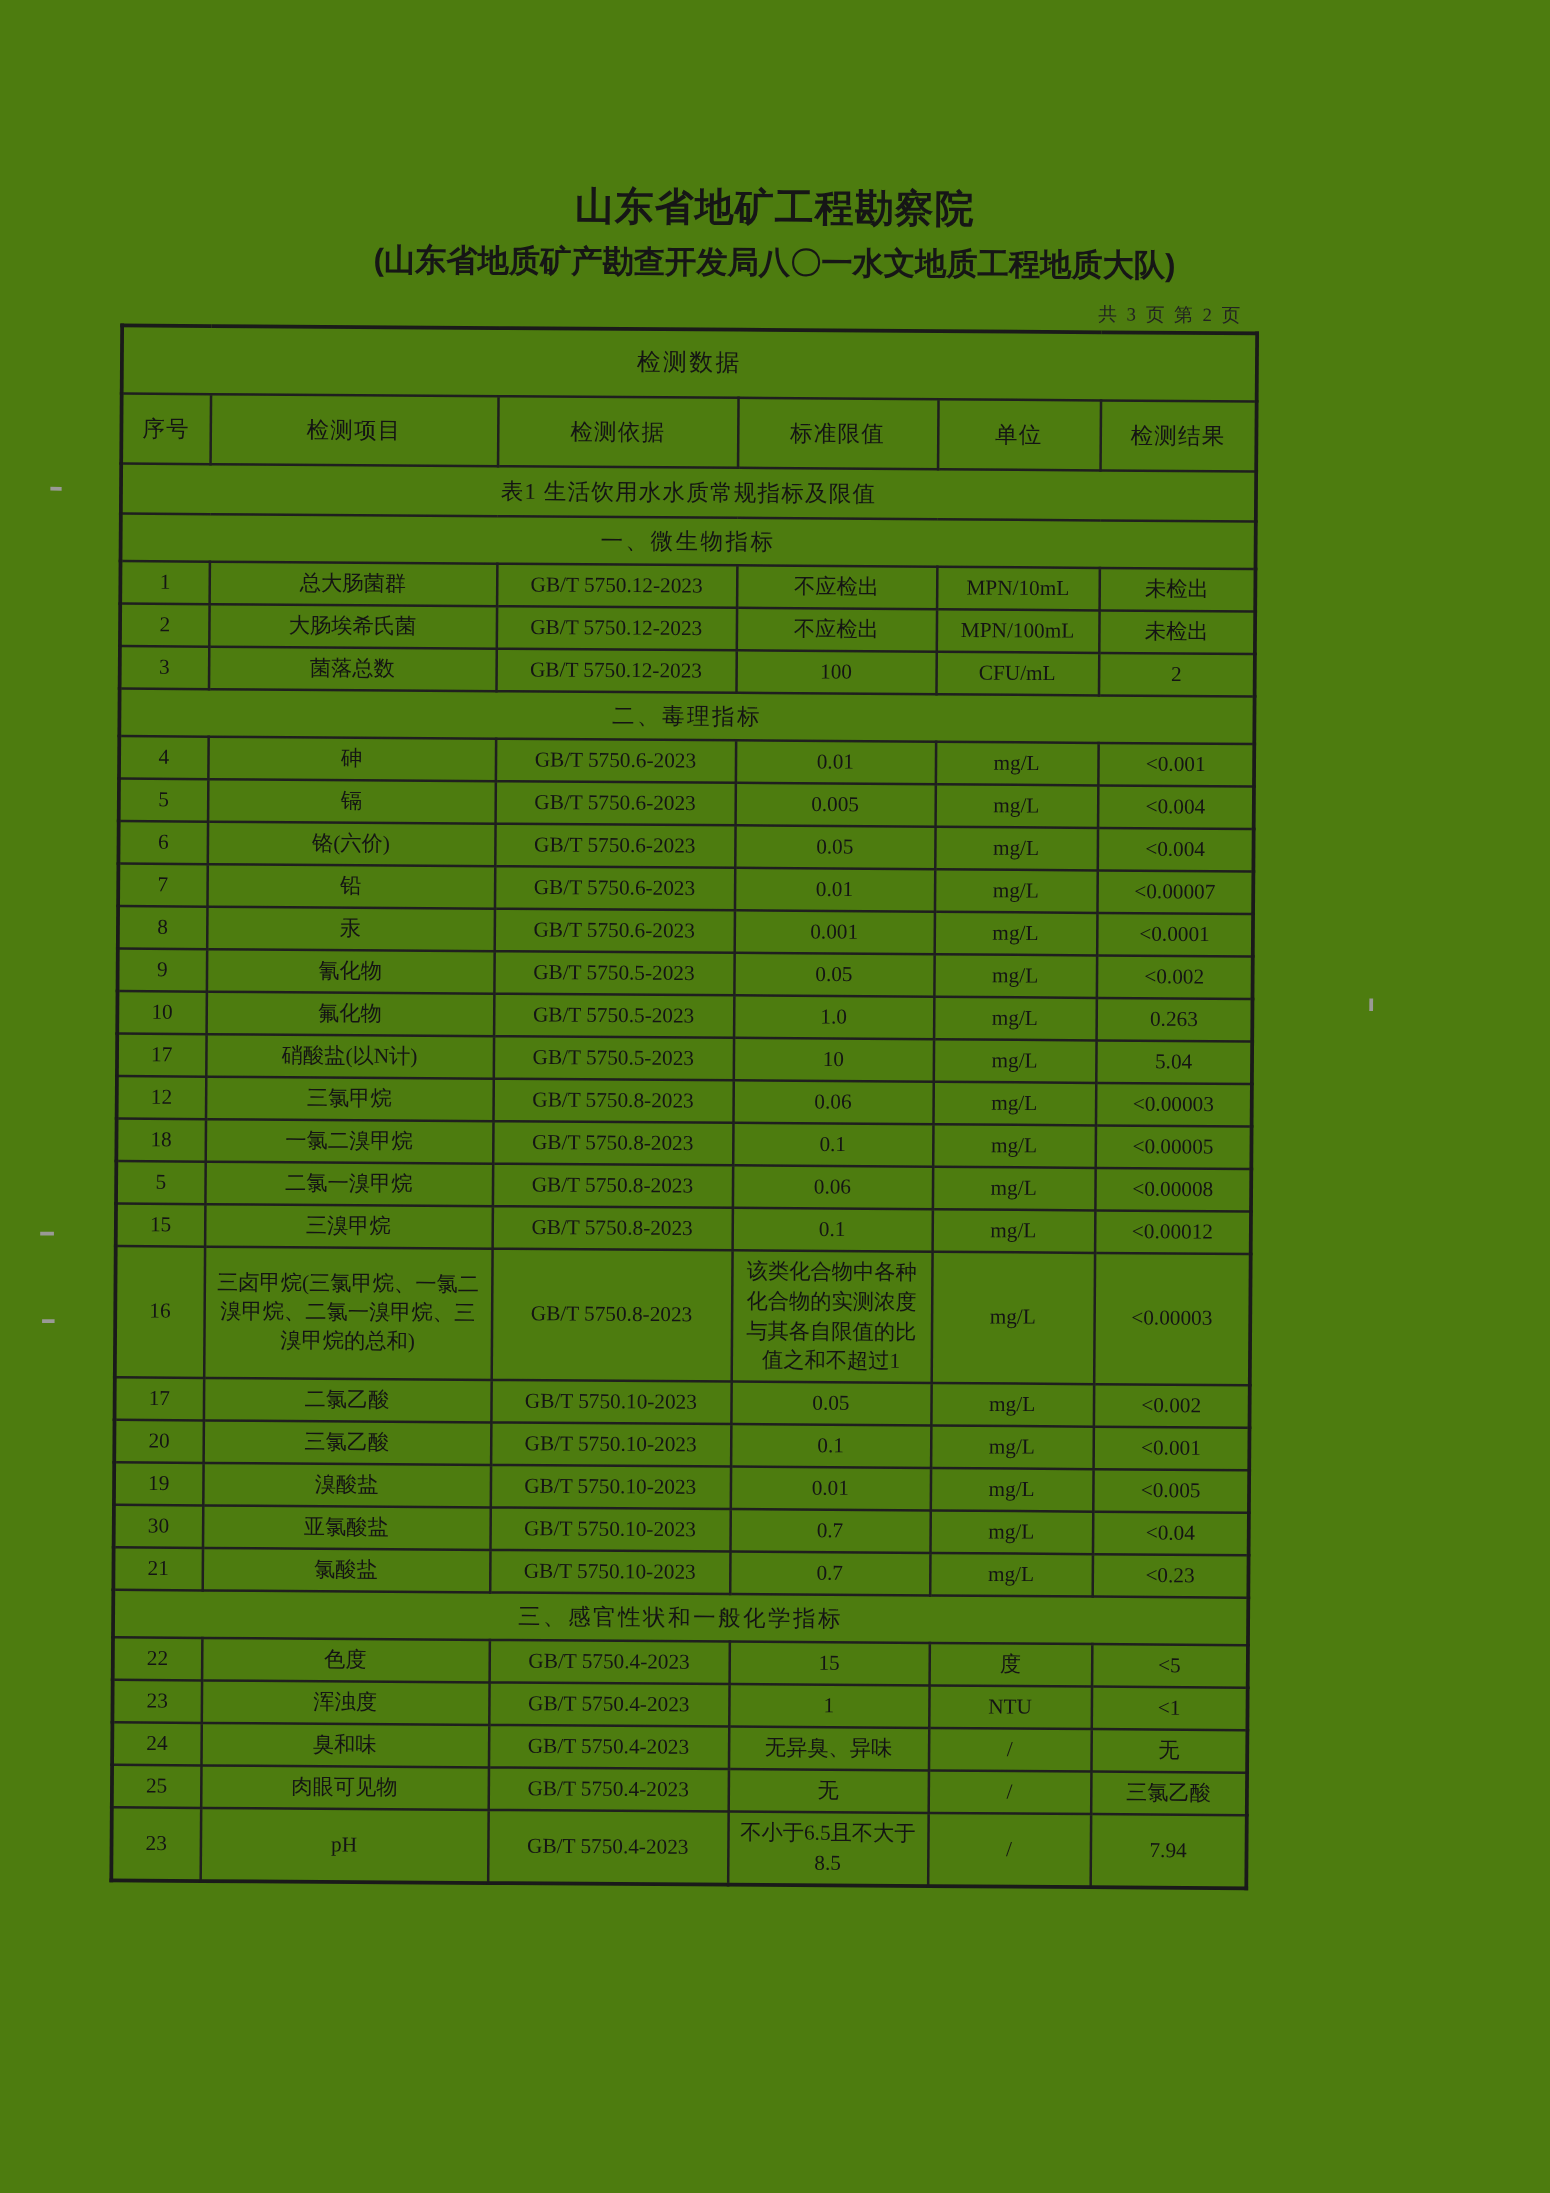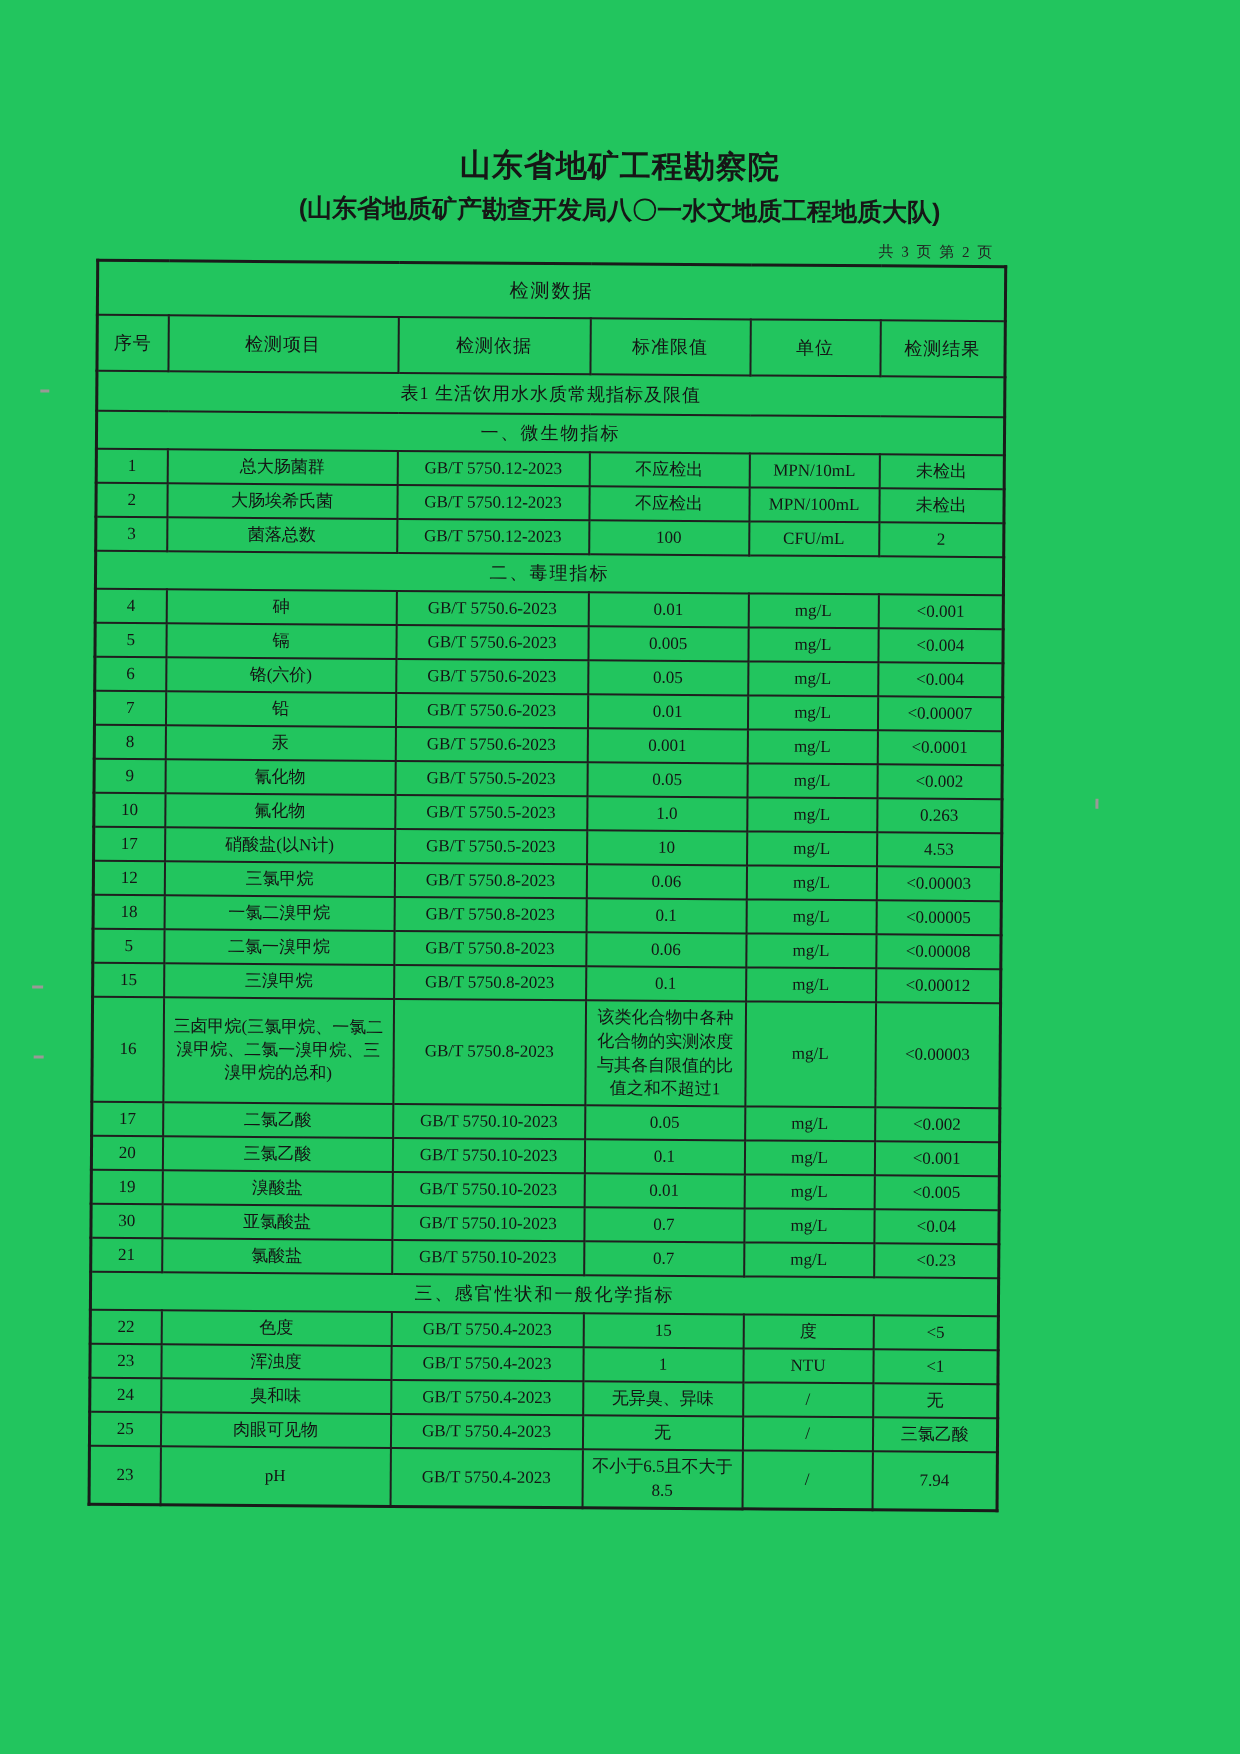--- a/index.html
+++ b/index.html
@@ -5,21 +5,21 @@
   html, body {
     margin: 0;
     padding: 0;
     background: #f6f6f3;
     font-family: "Liberation Serif", serif;
   }
   .page {
     position: relative;
     width: 1240px;
     height: 1754px;
-    background: #22c55e;
+    background: #4d7c0f;
     overflow: hidden;
     color: #1b1b1b;
   }
   .tilt {
     transform: rotate(0.4deg);
     transform-origin: 120px 150px;
   }
   .doc-title {
     margin: 0;
     padding-top: 142px;
@@ -215,21 +215,21 @@
             <td data-interactable="false">1.0</td>
             <td data-interactable="false">mg/L</td>
             <td data-interactable="false">0.263</td>
           </tr>
           <tr class="data-row" data-interactable="false">
             <td data-interactable="false">17</td>
             <td data-interactable="false">硝酸盐(以N计)</td>
             <td data-interactable="false">GB/T 5750.5-2023</td>
             <td data-interactable="false">10</td>
             <td data-interactable="false">mg/L</td>
-            <td data-interactable="false">4.53</td>
+            <td data-interactable="false">5.04</td>
           </tr>
           <tr class="data-row" data-interactable="false">
             <td data-interactable="false">12</td>
             <td data-interactable="false">三氯甲烷</td>
             <td data-interactable="false">GB/T 5750.8-2023</td>
             <td data-interactable="false">0.06</td>
             <td data-interactable="false">mg/L</td>
             <td data-interactable="false">&lt;0.00003</td>
           </tr>
           <tr class="data-row" data-interactable="false">

